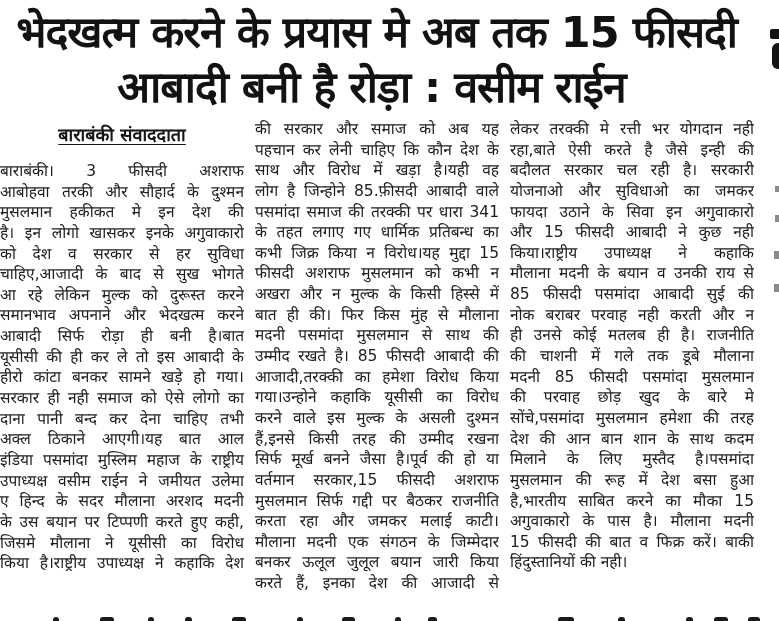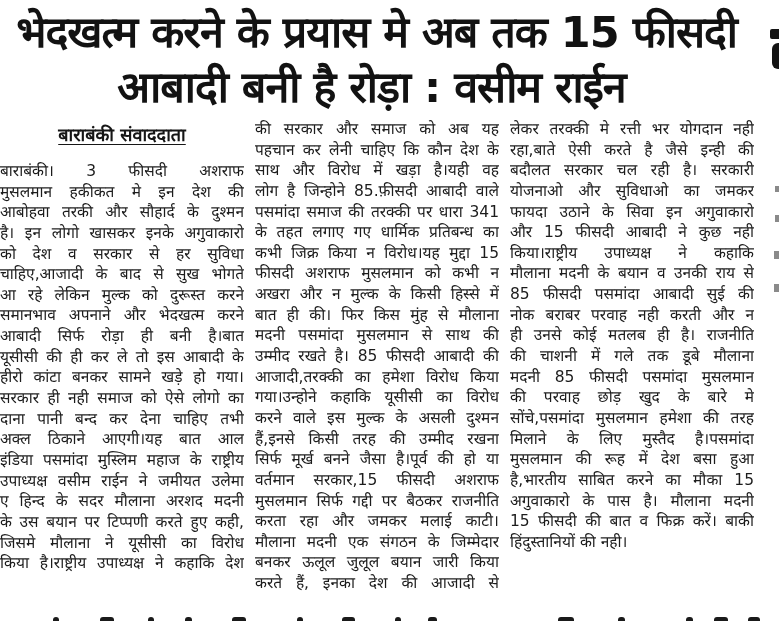--- a/index.html
+++ b/index.html
@@ -118,22 +118,22 @@
   <div class="headline">
     <div class="hl-line1">भेदखत्म करने के प्रयास मे अब तक 15 फीसदी</div>
     <div class="hl-line2">आबादी बनी है रोड़ा : वसीम राईन</div>
   </div>
 
   <div class="content">
     <div class="col col-1">
       <div class="byline">बाराबंकी संवाददाता</div>
       <div>
           <div class="tline">बाराबंकी। 3 फीसदी अशराफ</div>
+          <div class="tline">आबोहवा तरकी और सौहार्द के दुश्मन</div>
           <div class="tline">मुसलमान हकीकत मे इन देश की</div>
-          <div class="tline">आबोहवा तरकी और सौहार्द के दुश्मन</div>
           <div class="tline">है। इन लोगो खासकर इनके अगुवाकारो</div>
           <div class="tline">को देश व सरकार से हर सुविधा</div>
           <div class="tline">चाहिए,आजादी के बाद से सुख भोगते</div>
           <div class="tline">आ रहे लेकिन मुल्क को दुरूस्त करने</div>
           <div class="tline">समानभाव अपनाने और भेदखत्म करने</div>
           <div class="tline">आबादी सिर्फ रोड़ा ही बनी है।बात</div>
           <div class="tline">यूसीसी की ही कर ले तो इस आबादी के</div>
           <div class="tline">हीरो कांटा बनकर सामने खड़े हो गया।</div>
           <div class="tline">सरकार ही नही समाज को ऐसे लोगो का</div>
           <div class="tline">दाना पानी बन्द कर देना चाहिए तभी</div>
@@ -183,20 +183,21 @@
           <div class="tline">और 15 फीसदी आबादी ने कुछ नही</div>
           <div class="tline">किया।राष्ट्रीय उपाध्यक्ष ने कहाकि</div>
           <div class="tline">मौलाना मदनी के बयान व उनकी राय से</div>
           <div class="tline">85 फीसदी पसमांदा आबादी सुई की</div>
           <div class="tline">नोक बराबर परवाह नही करती और न</div>
           <div class="tline">ही उनसे कोई मतलब ही है। राजनीति</div>
           <div class="tline">की चाशनी में गले तक डूबे मौलाना</div>
           <div class="tline">मदनी 85 फीसदी पसमांदा मुसलमान</div>
           <div class="tline">की परवाह छोड़ खुद के बारे मे</div>
           <div class="tline">सोंचे,पसमांदा मुसलमान हमेशा की तरह</div>
+          <div class="tline">देश की आन बान शान के साथ कदम</div>
           <div class="tline">मिलाने के लिए मुस्तैद है।पसमांदा</div>
           <div class="tline">मुसलमान की रूह में देश बसा हुआ</div>
           <div class="tline">है,भारतीय साबित करने का मौका 15</div>
           <div class="tline">अगुवाकारो के पास है। मौलाना मदनी</div>
           <div class="tline">15 फीसदी की बात व फिक्र करें। बाकी</div>
           <div class="tline">हिंदुस्तानियों की नही।</div>
         </div>
     </div>
   </div>
 

